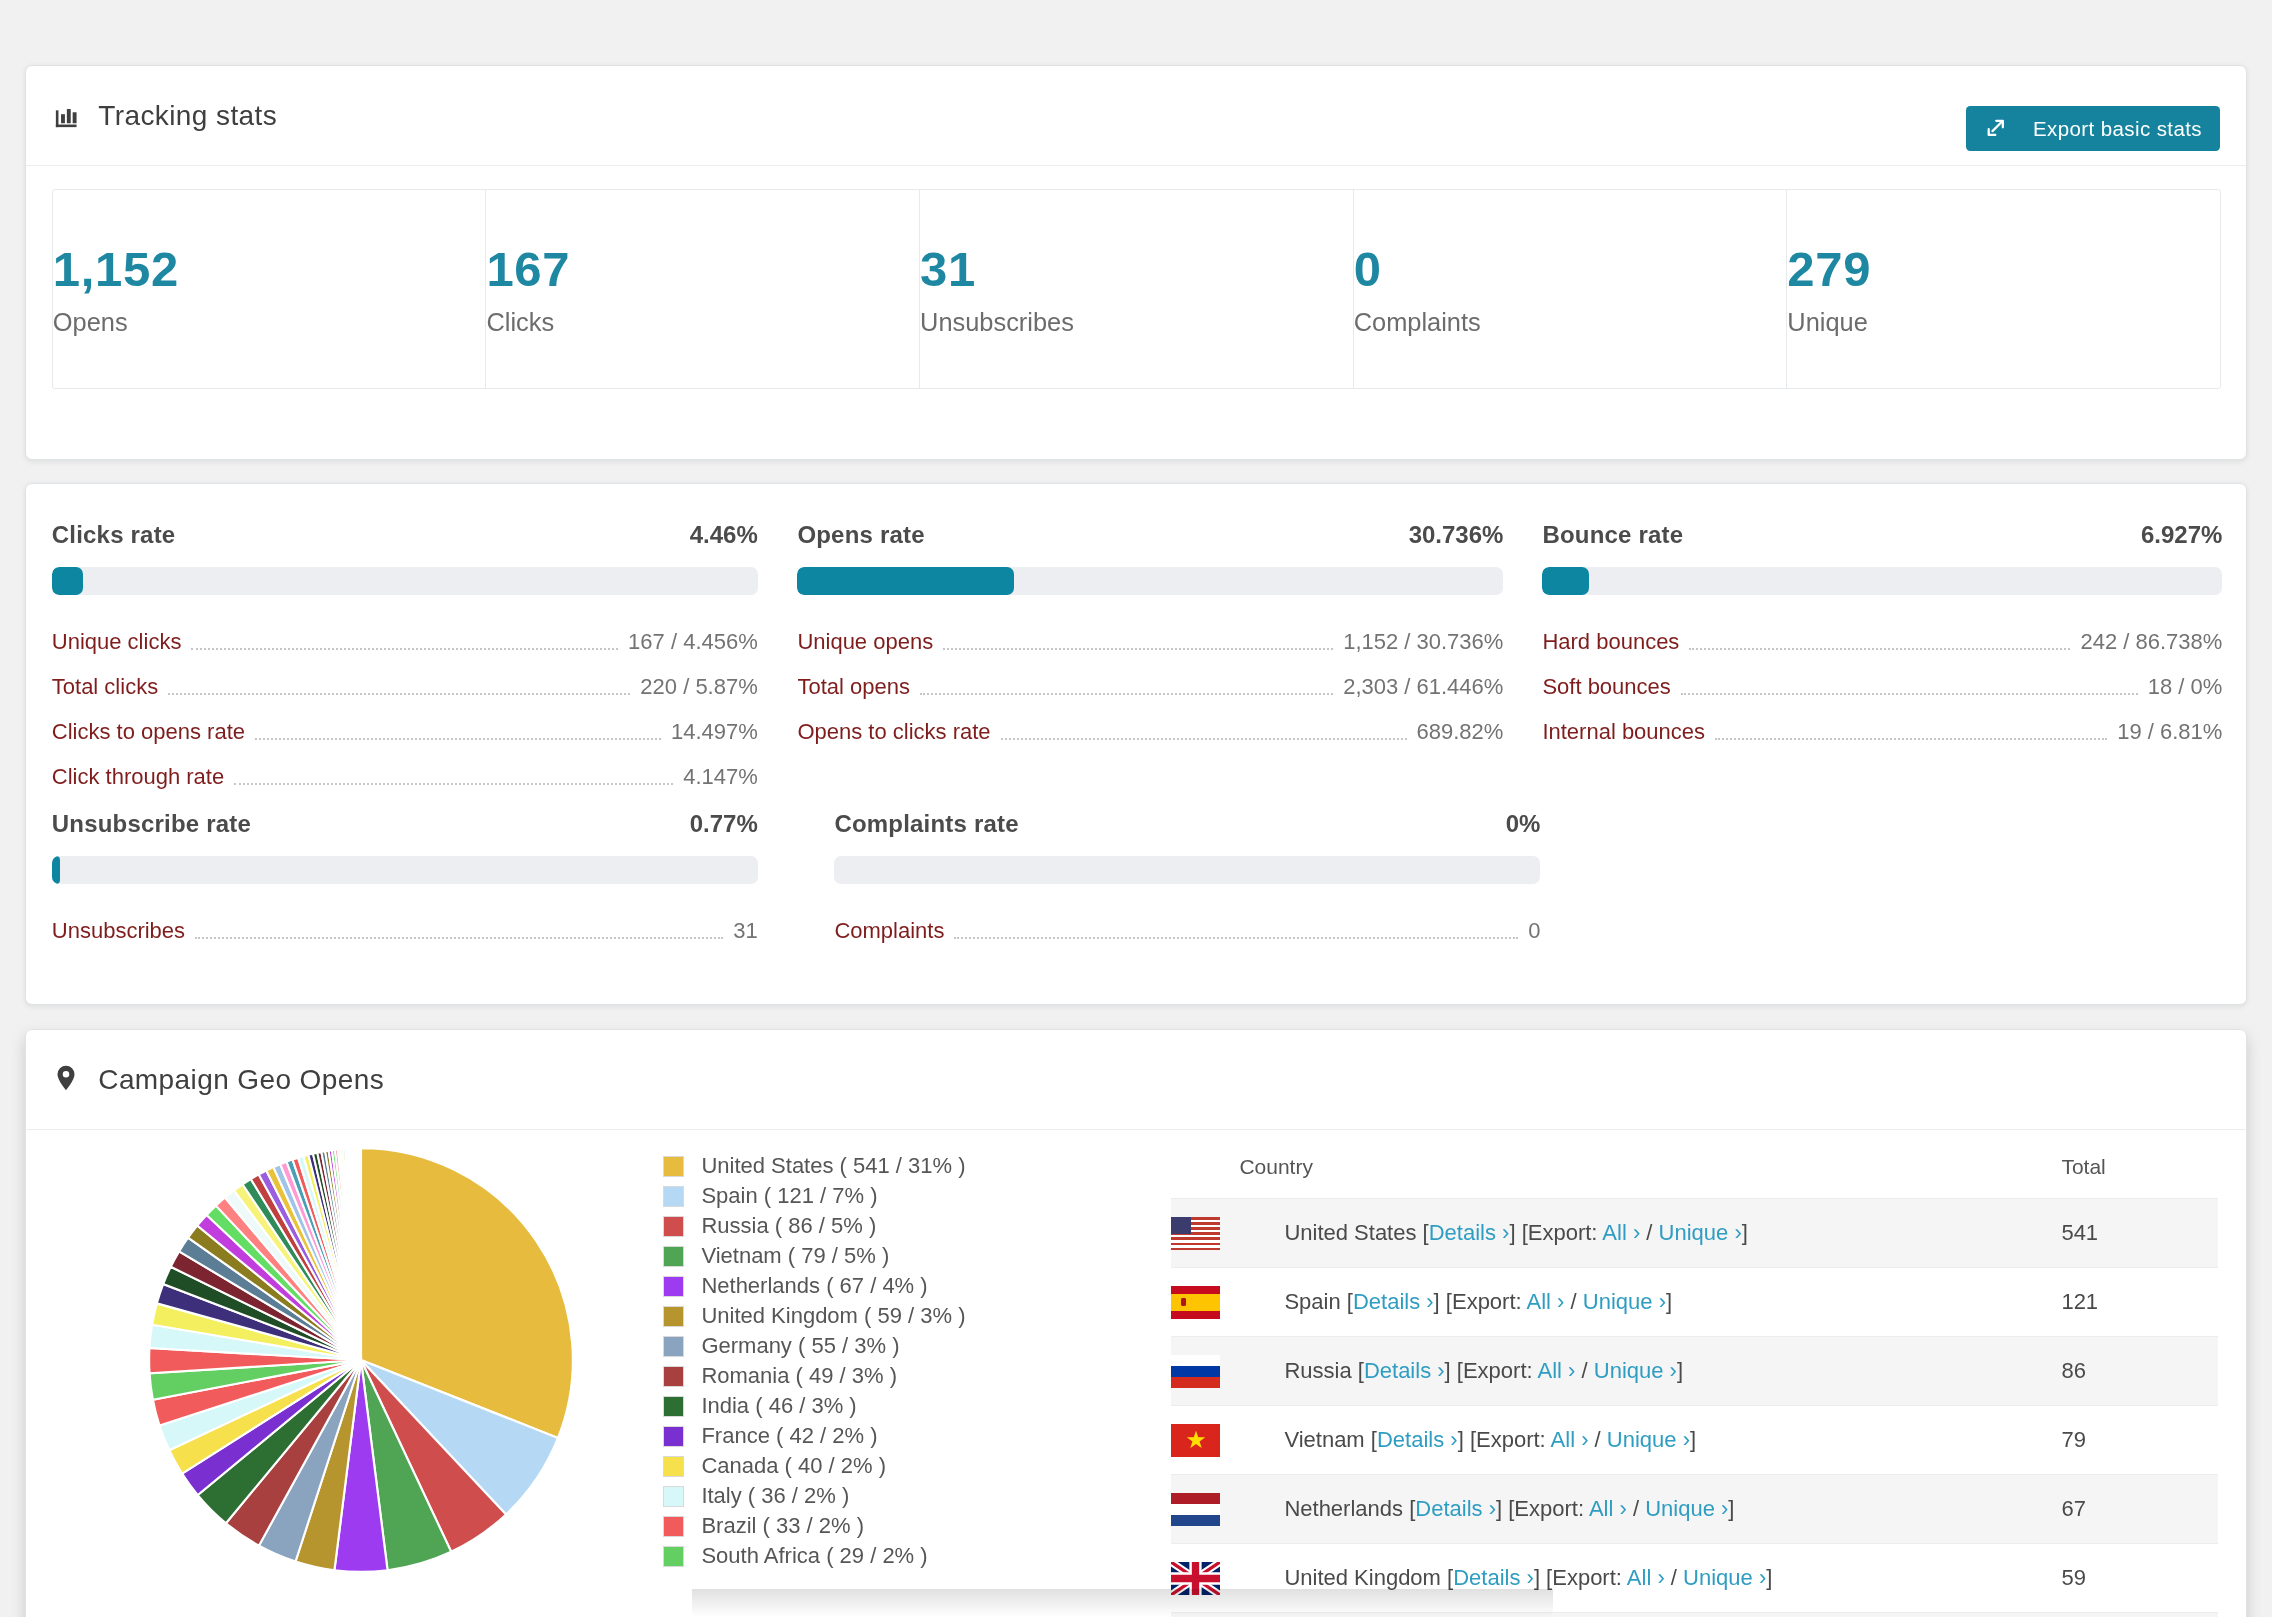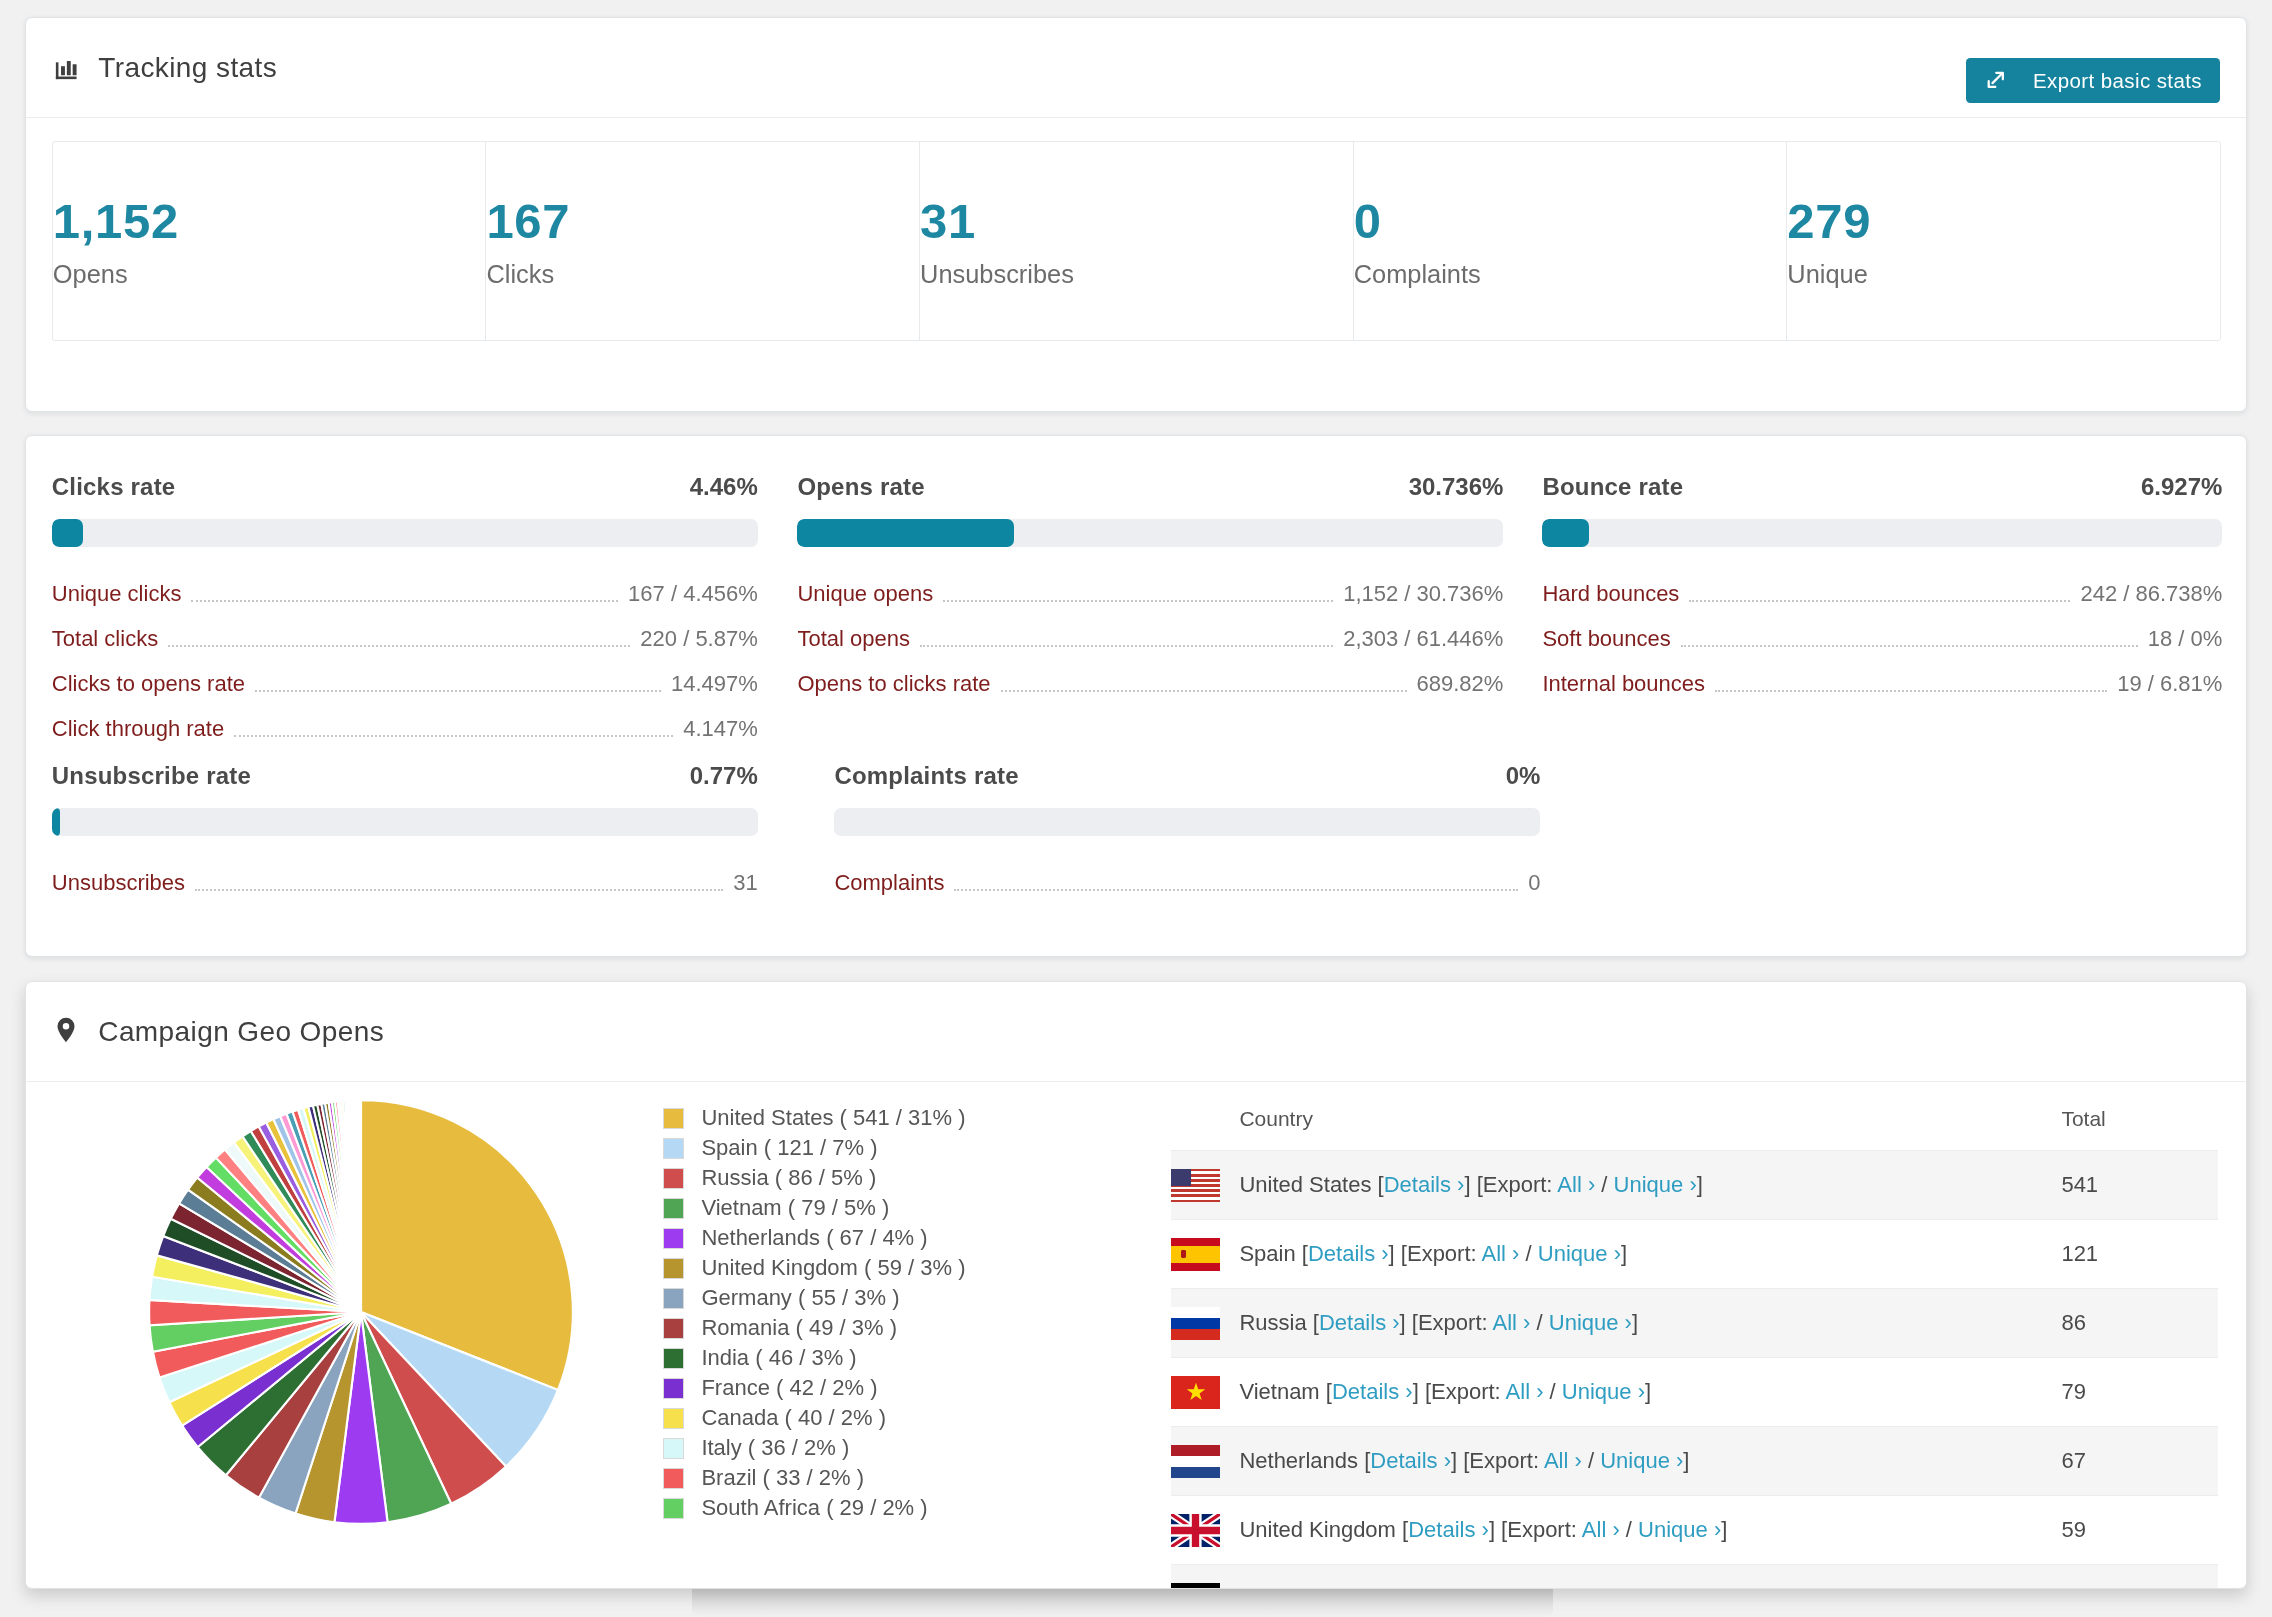--- a/index.html
+++ b/index.html
@@ -1,18 +1,18 @@
 <!DOCTYPE html>
 <html style="font-size:11.3px"><head>
 <meta charset="utf-8">
 <style>
   html,body{margin:0;padding:0;background:#f1f1f2;font-family:"Liberation Sans",sans-serif;}
   .page{position:relative;width:2273px;height:1618px;background:#f1f1f2;overflow:hidden;}
   .card{position:absolute;background:#fff;border:0.7px solid #dfe3e6;border-radius:7px;
-        box-shadow:0 1.4px 5.6px rgba(60,64,67,.10);box-sizing:border-box;}
+        box-shadow:0 1.4px 5.6px rgba(60,64,67,.10);box-sizing:border-box;margin-top:48px;}
   #card-tracking{left:25.4px;top:17px;width:2222px;height:395px;}
   #card-rates{left:25.4px;top:435px;width:2222px;height:522px;}
   #card-geo{left:25.4px;top:981px;width:2222px;height:608px;overflow:hidden;
             box-shadow:0 7px 15.5px rgba(0,0,0,.16);}
   .card-header{position:absolute;left:0;top:0;right:0;height:100px;display:flex;align-items:center;
                padding-left:25.4px;border-bottom:0.7px solid #ededee;box-sizing:border-box;}
   .card-title{font-size:28px;color:#3f3f3f;letter-spacing:0.4px;}
   .hdr-icon{width:31px;height:31px;margin-right:15.5px;flex:0 0 auto;}
   
   .stats-row{position:absolute;left:25.4px;right:25.4px;top:123px;height:198px;display:flex;
@@ -43,21 +43,21 @@
   
   .pie-wrap{position:absolute;left:109px;top:104px;width:452px;height:452px;}
   .legend{position:absolute;left:637px;top:121px;}
   .legend-item{display:flex;align-items:center;height:30px;}
   .legend-swatch{width:21px;height:21px;border:1.4px solid #d9d9d9;box-sizing:border-box;margin-right:17px;flex:0 0 auto;}
   .legend-label{font-size:22px;color:#565656;white-space:nowrap;}
   
   .geo-table{position:absolute;left:1145px;top:106px;width:1047px;}
   .geo-thead{display:flex;align-items:center;height:62px;font-size:21px;color:#555;}
   .geo-thead .sp{width:68px;flex:0 0 auto;} .geo-thead .c1{flex:1;} .geo-thead .c2{width:157px;flex:0 0 auto;}
-  .geo-row{display:flex;align-items:center;height:68px;border-top:0.7px solid #ececee;font-size:22px;color:#4a4a4a;}
+  .geo-row{display:flex;align-items:center;height:68px;border-top:0.7px solid #ececee;font-size:22px;color:#4a4a4a;gap:45px;}
   .geo-row.striped{background:#f5f5f6;}
   .flag{width:49px;height:33px;flex:0 0 auto;position:relative;overflow:hidden;
         box-shadow:inset 0 0 0 0.7px rgba(0,0,0,.08);}
   .country-cell{flex:1;margin-left:19px;white-space:nowrap;}
   .total-cell{width:157px;flex:0 0 auto;}
   .lnk{color:#2f9dc2;text-decoration:none;cursor:pointer;}
   .bottom-shade{position:absolute;left:692px;top:1589px;width:861px;height:28px;
                 background:linear-gradient(180deg,rgba(0,0,0,.12),rgba(0,0,0,0));border-radius:0 0 7px 7px;}
   svg{display:block;}
 </style>

